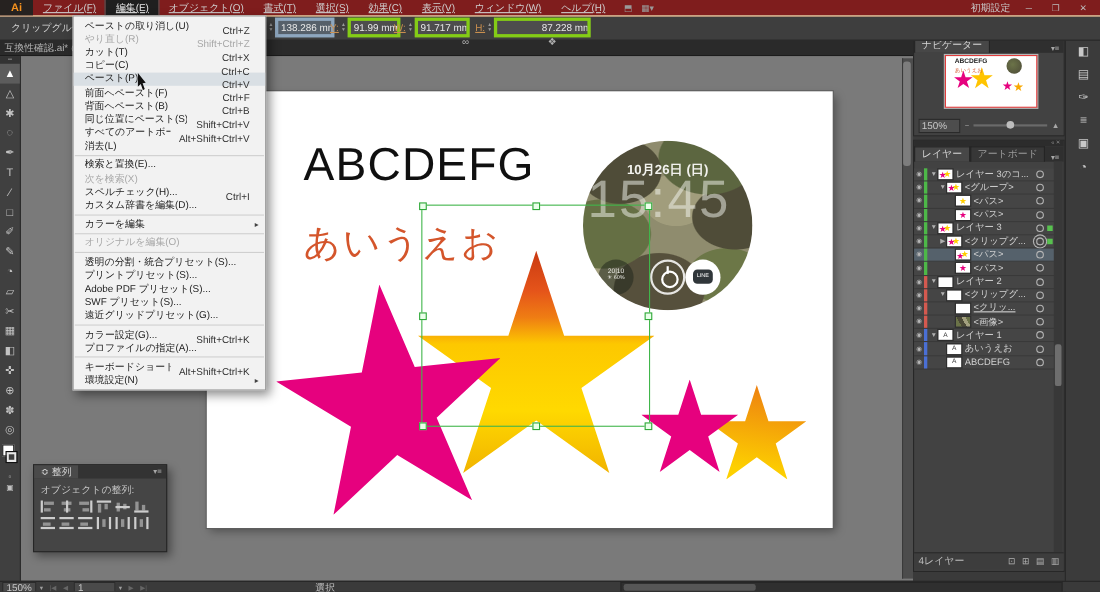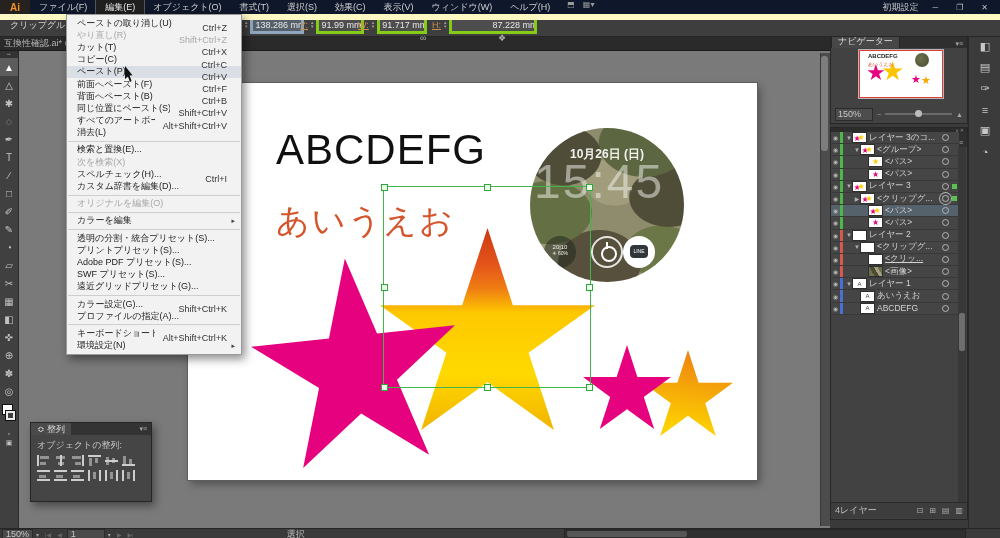--- a/index.html
+++ b/index.html
@@ -2,25 +2,25 @@
 <html><head>
 <meta charset="utf-8">
 <style>
   html,body{margin:0;padding:0;background:#222;}
   #app{position:relative;width:1000px;height:538px;overflow:hidden;
        font-family:"Liberation Sans","DejaVu Sans",sans-serif;font-size:9px;color:#c8c8c8;
        background:#3a3a3a;user-select:none;}
   .abs{position:absolute;}
 
   
-  #menubar{left:0;top:0;width:1000px;height:14px;background:#0f172a;border-bottom:6px solid #fef9c3;
-           display:flex;z-index:40;}
+  #menubar{left:0;top:0;width:1000px;height:14px;background:#7f1d1d;border-bottom:1px solid #fef9c3;
+           display:flex;align-items:center;z-index:40;}
   #ai-logo{width:30px;height:14px;background:#262220;color:#f7931e;font-weight:bold;font-size:10px;
            display:flex;align-items:center;justify-content:center;}
-  .mitem{padding:0 9px;line-height:14px;color:#cfcfcf;}
+  .mitem{padding:0 9px;line-height:14px;color:#cfcfcf;text-decoration:underline;}
   .mitem.active{background:#1f1f1f;outline:1px solid #555;color:#e8e8e8;}
   .mbtn{margin-left:8px;color:#9a9a9a;font-size:8px;}
   #mb-right{margin-left:auto;display:flex;align-items:center;gap:10px;padding-right:8px;}
   .winbtn{color:#bcbcbc;font-size:8px;padding:0 4px;}
 
   
   #controlbar{left:0;top:14px;width:1000px;height:22px;background:#3e3e3e;border-bottom:1px solid #262626;
               display:flex;align-items:center;z-index:5;}
   #ctx-label{padding:0 10px;color:#d2d2d2;}
   .cb-group{position:absolute;display:flex;align-items:center;gap:2px;height:22px;}
@@ -121,21 +121,21 @@
   #nav-thumb{position:absolute;left:28px;top:21px;width:84px;height:48px;background:#fff;outline:1px solid #b5b5b5;}
   #nav-proxy{position:absolute;left:0px;top:0px;width:82px;height:46px;border:1px solid #e03c3c;}
   .nstar{position:absolute;line-height:1;}
   #nav-footer{position:absolute;left:0;bottom:0;width:100%;height:18px;display:flex;align-items:center;gap:4px;padding:0 4px;box-sizing:border-box;}
   #nav-zoom{width:34px;height:11px;background:#4d4d4d;border:1px solid #2a2a2a;line-height:11px;padding-left:2px;}
   #nav-slider{flex:1;height:2px;background:#6a6a6a;position:relative;}
   #nav-knob{position:absolute;left:45%;top:-3px;width:7px;height:7px;border-radius:50%;background:#bdbdbd;}
   .nav-mini{color:#a8a8a8;font-size:7px;}
 
   #layers{position:absolute;left:0;top:99px;width:138px;height:393px;background:#424242;border:1px solid #272727;box-sizing:border-box;}
-  #lrows{position:absolute;left:0;top:4px;width:128px;}
+  #lrows{position:absolute;left:0;top:25px;width:128px;}
   .lrow{height:11.2px;display:flex;align-items:center;border-bottom:1px solid #393939;background:#454545;position:relative;}
   .lrow.selrow{background:#55616b;}
   .eye{width:9px;text-align:center;color:#b5b5b5;font-size:6px;}
   .cbar{width:3px;height:100%;}
   .c-green{background:#4db848;} .c-red{background:#d4594f;} .c-blue{background:#4a6fd4;}
   .ind{display:inline-block;} .ind-0{width:2px;} .ind-1{width:10px;} .ind-2{width:18px;}
   .exp{width:8px;color:#b0b0b0;font-size:6px;text-align:center;}
   .thumb{width:13px;height:9px;background:#fff;outline:1px solid #2e2e2e;margin-right:3px;position:relative;
          display:flex;align-items:center;justify-content:center;overflow:hidden;}
   .th-stars::before{content:"★";font-size:8px;color:#ffce00;text-shadow:-4px 1px #e6017e;margin-left:3px;}
@@ -474,33 +474,33 @@
       <div>
         <div class="menu-row">
           <span class="lbl">カスタム辞書を編集(D)...</span>
           <span class="sc"></span>
           <span class="sub"></span>
         </div>
         <div class="menu-sep"></div>
       </div>
 
       <div>
+        <div class="menu-row">
+          <span class="lbl">カラーを編集</span>
+          <span class="sc"></span>
+          <span class="sub">▸</span>
+        </div>
+        <div class="menu-sep"></div>
+      </div>
+
+      <div>
         <div class="menu-row disabled">
           <span class="lbl">オリジナルを編集(O)</span>
           <span class="sc"></span>
           <span class="sub"></span>
-        </div>
-        <div class="menu-sep"></div>
-      </div>
-
-      <div>
-        <div class="menu-row">
-          <span class="lbl">カラーを編集</span>
-          <span class="sc"></span>
-          <span class="sub">▸</span>
         </div>
         <div class="menu-sep"></div>
       </div>
 
       <div>
         <div class="menu-row">
           <span class="lbl">透明の分割・統合プリセット(S)...</span>
           <span class="sc"></span>
           <span class="sub"></span>
         </div>

